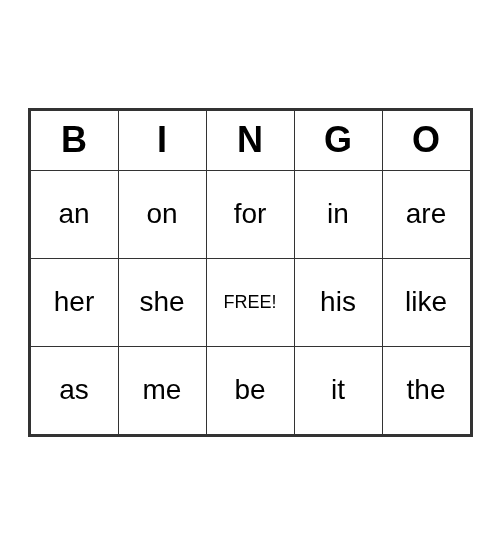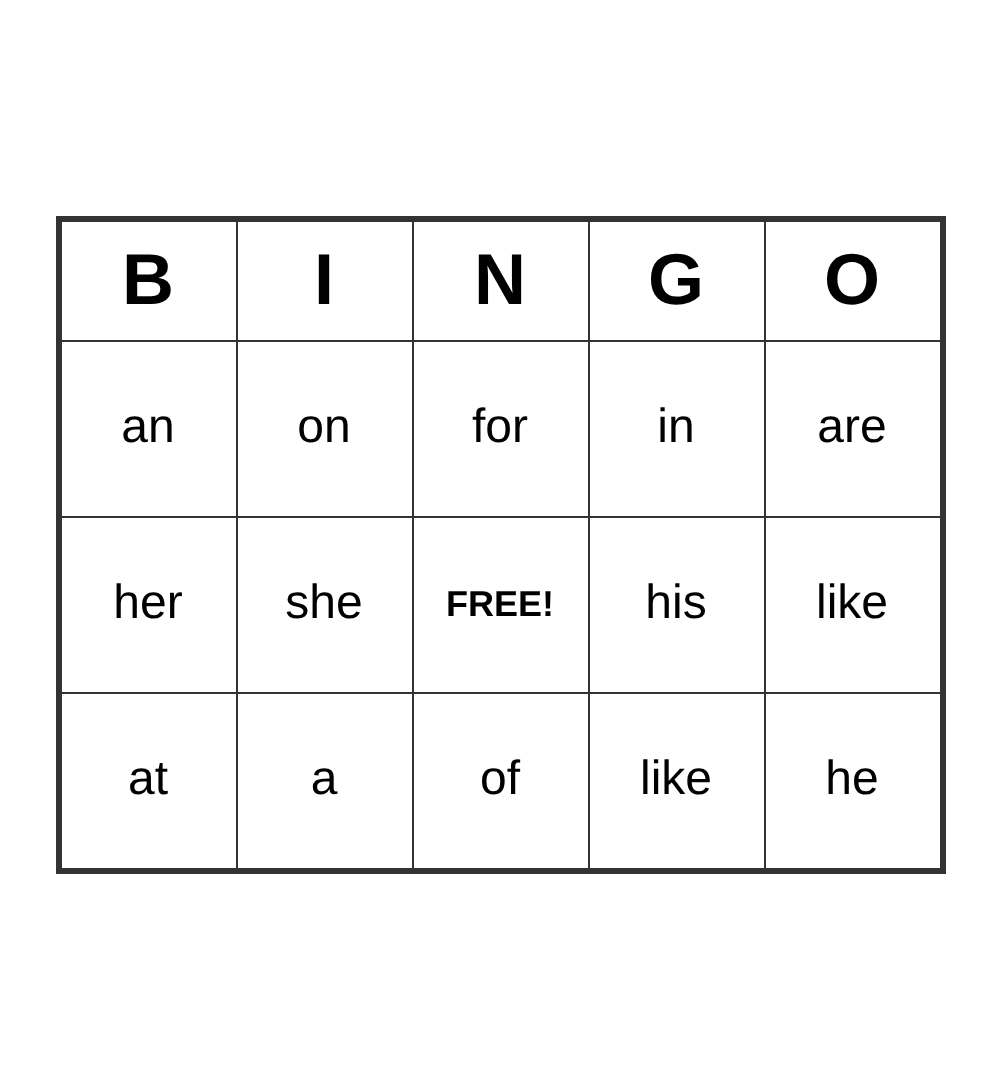--- a/index.html
+++ b/index.html
@@ -27,34 +27,34 @@
       border-collapse: collapse;
     }
 
     .bingo-table td,
     .bingo-table th {
       width: 88px;
       height: 88px;
       border: 1.5px solid #333;
       text-align: center;
       vertical-align: middle;
-      font-size: 24px;
+      font-size: 28px;
       font-family: Arial, sans-serif;
     }
 
     .bingo-table .header-row th {
       font-size: 36px;
       font-weight: bold;
       height: 60px;
       border-bottom: 1.5px solid #333;
     }
 
     .free-cell {
       font-size: 18px !important;
-      font-weight: bold;
+      font-weight: normal;
     }
   </style>
 </head>
 <body>
 
 <div class="bingo-card">
   <table class="bingo-table">
     <thead>
       <tr class="header-row">
         <th>B</th>
@@ -73,21 +73,21 @@
           <td>are</td>
         </tr>
         <tr>
           <td>her</td>
           <td>she</td>
           <td class="free-cell">FREE!</td>
           <td>his</td>
           <td>like</td>
         </tr>
         <tr>
-          <td>at</td>
-          <td>a</td>
-          <td>of</td>
-          <td>like</td>
-          <td>he</td>
+          <td>as</td>
+          <td>me</td>
+          <td>be</td>
+          <td>it</td>
+          <td>the</td>
         </tr>
       </tbody>
   </table>
 </div>
 
 </body></html>

